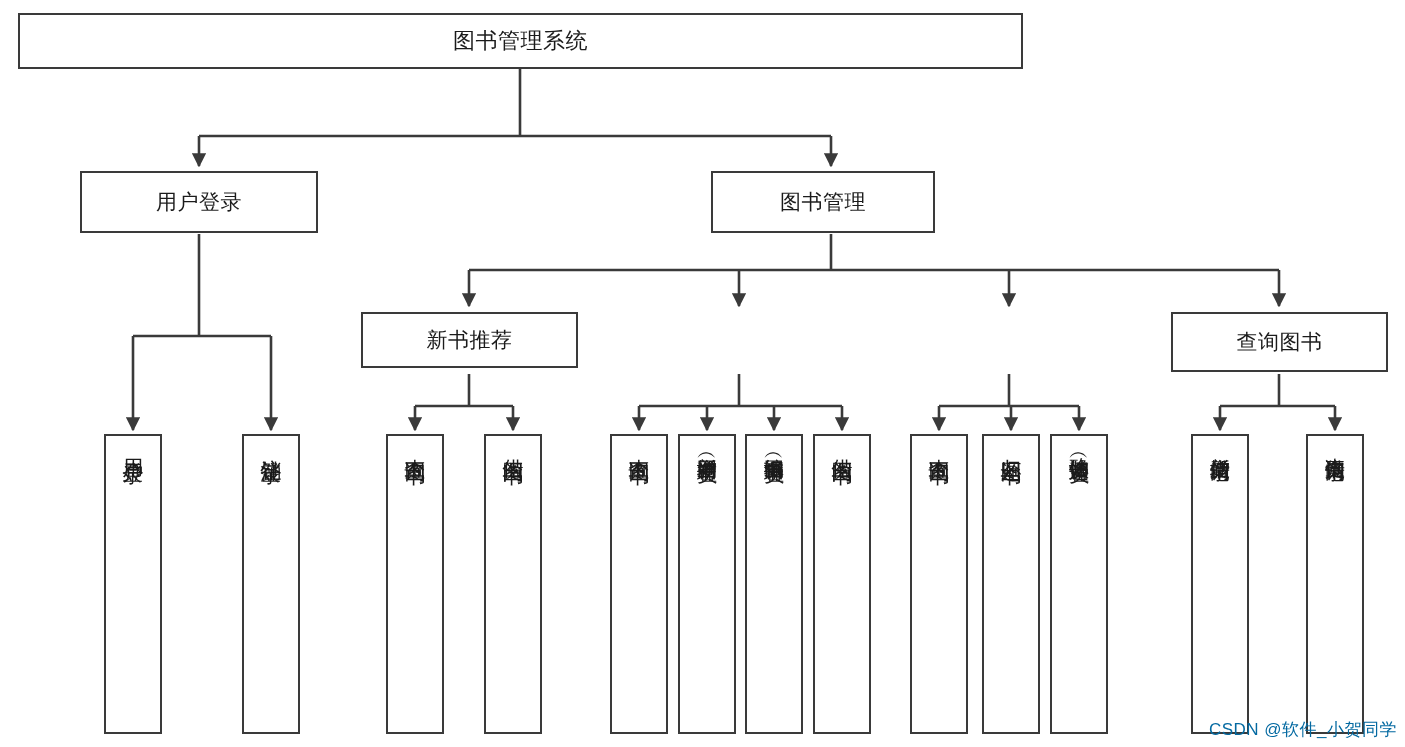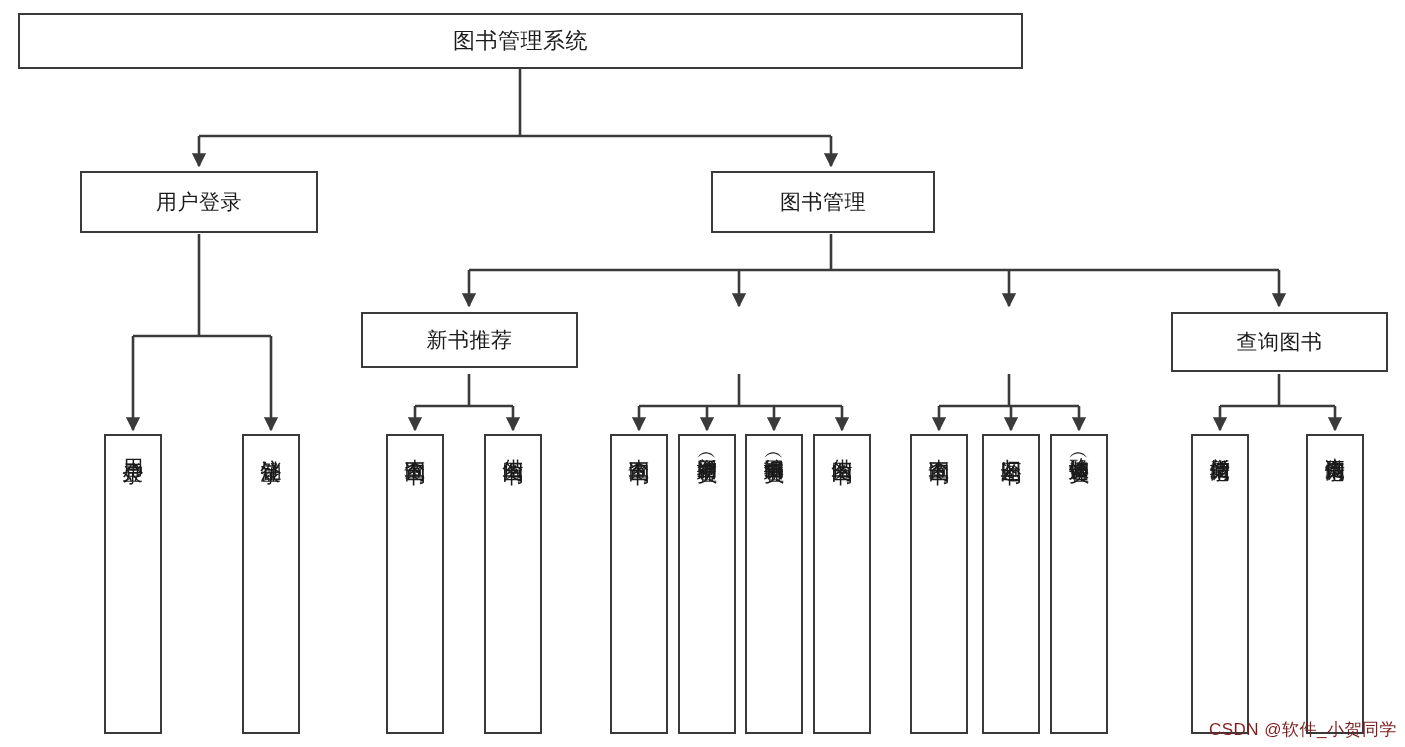--- a/index.html
+++ b/index.html
@@ -67,21 +67,21 @@
   }
   .node.vertical.tall-text .node-label {
     font-size: 20px;
     letter-spacing: 1px;
   }
   #watermark {
     position: absolute;
     right: 8px;
     bottom: 6px;
     font-size: 17px;
-    color: #7f1d1d;
+    color: #0369a1;
     white-space: nowrap;
     letter-spacing: 0.5px;
   }
 </style>
 </head>
 <body>
 
 <div id="diagram-root">
 
   <svg id="connector-layer" viewBox="0 0 1405 747" width="1405" height="747" xmlns="http://www.w3.org/2000/svg">

